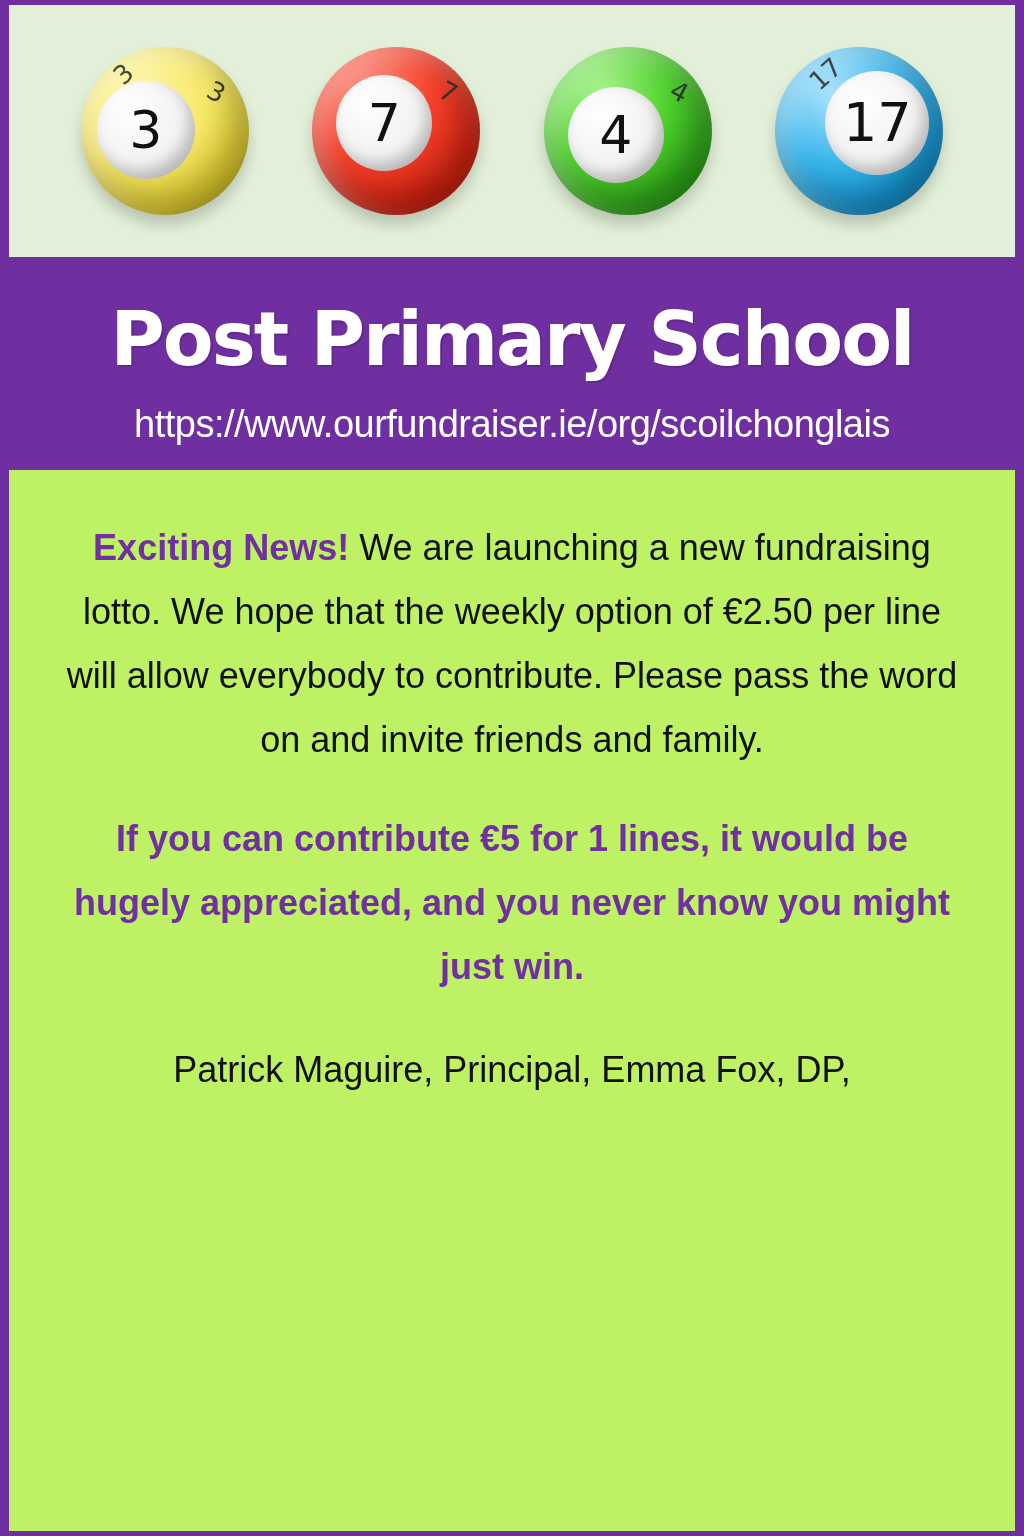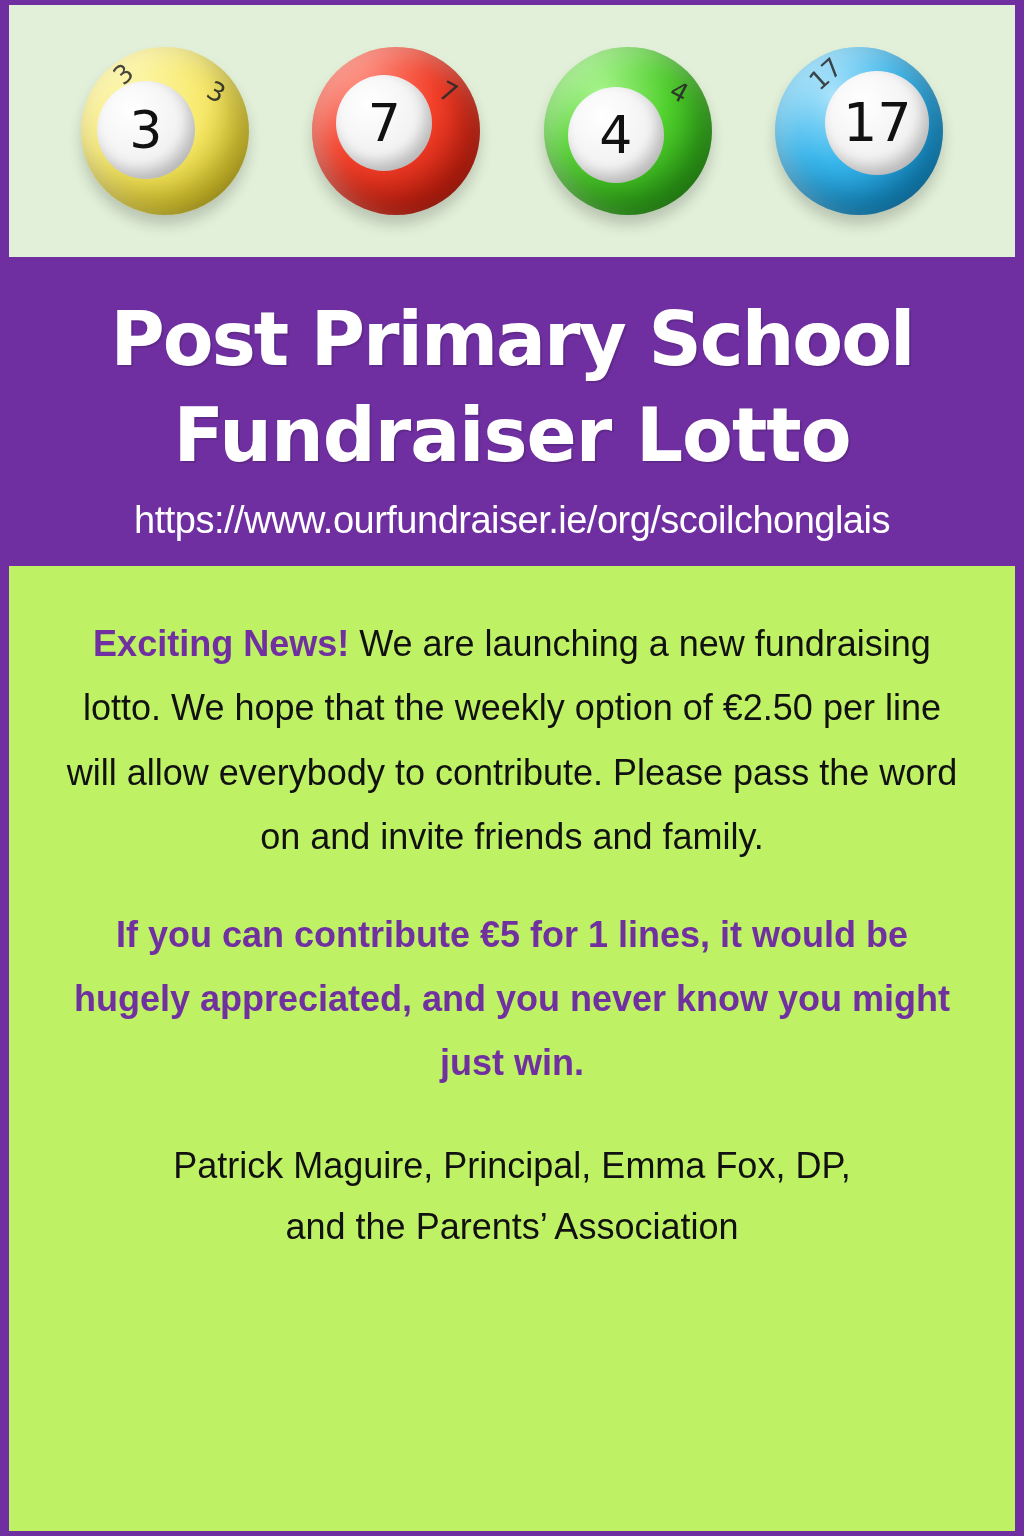--- a/index.html
+++ b/index.html
@@ -185,30 +185,28 @@
       <div class="face">
         <span>17</span>
       </div>
     </div>
 
   </div>
 
   <div class="header">
     <h1>
       <div class="line2">Post Primary School</div>
-      <div>Fundraiser Lotto</div>
     </h1>
     <div class="url">https://www.ourfundraiser.ie/org/scoilchonglais</div>
   </div>
 
   <div class="body-text">
     <p class="para"><span class="accent">Exciting News!</span><span> We are launching a new fundraising lotto. We hope that the weekly option of €2.50 per line will allow everybody to contribute. Please pass the word on and invite friends and family.</span></p>
 
     <p class="para purple-bold">If you can contribute €5 for 1 lines, it would be hugely appreciated, and you never know you might just win.</p>
 
 
     <p class="para signature">
       <span>Patrick Maguire, Principal, Emma Fox, DP,</span><br>
-      <span>and the Parents’ Association</span>
     </p>
   </div>
 
 </div>
 
 </body></html>

